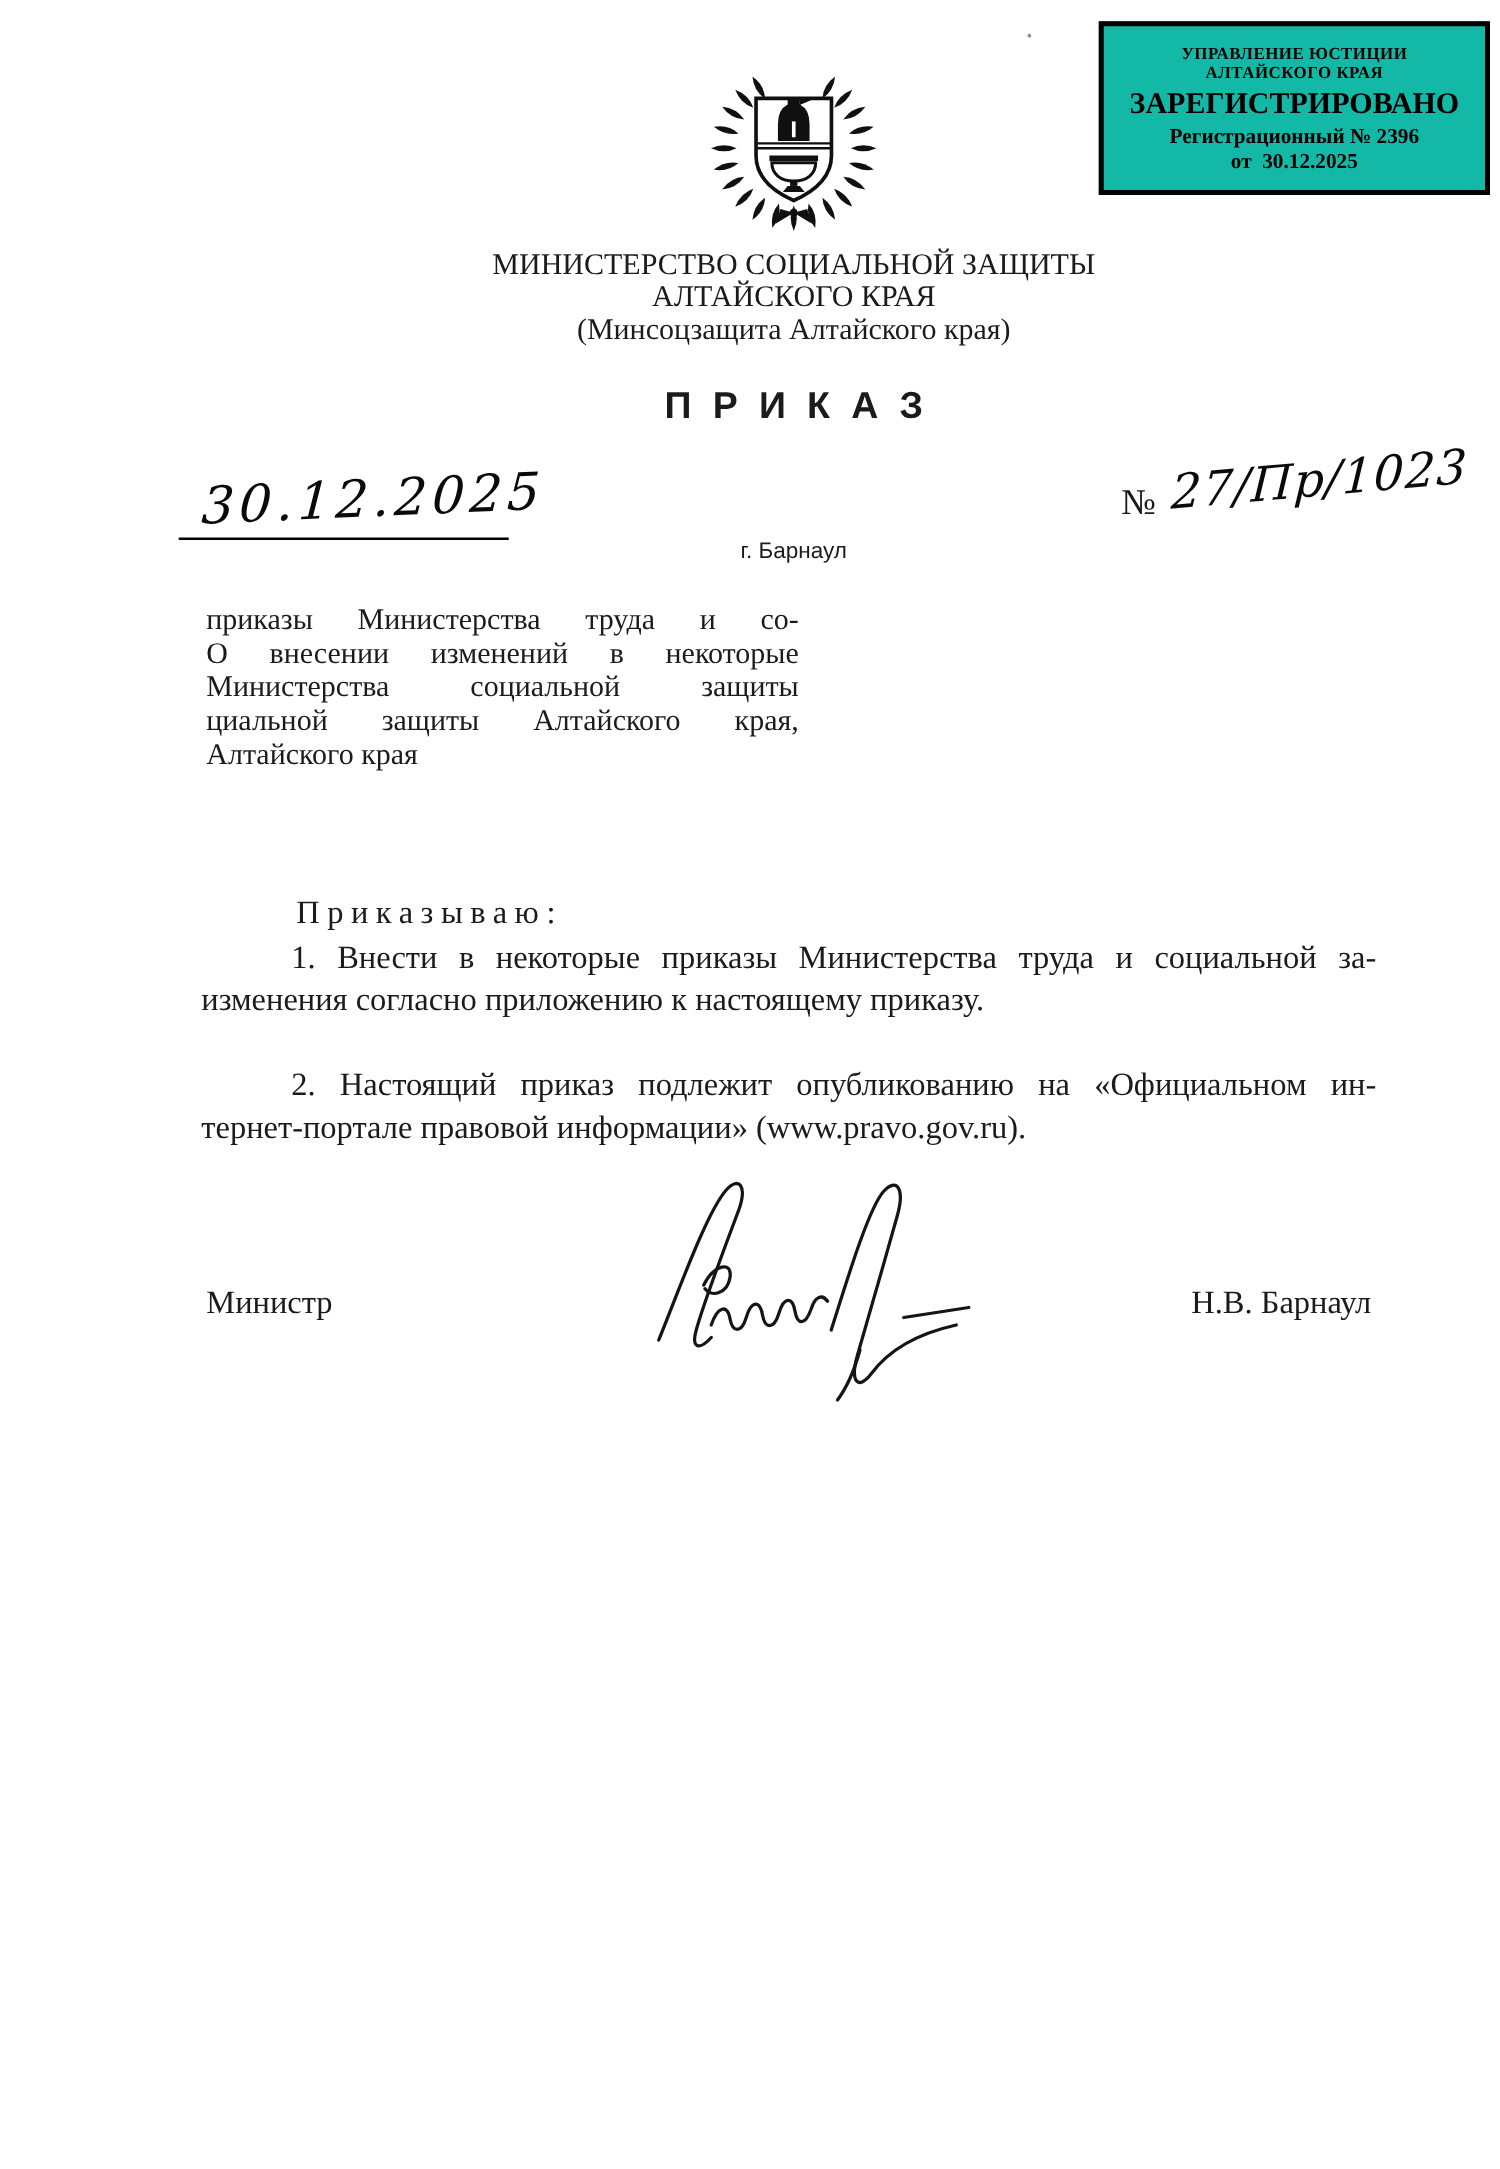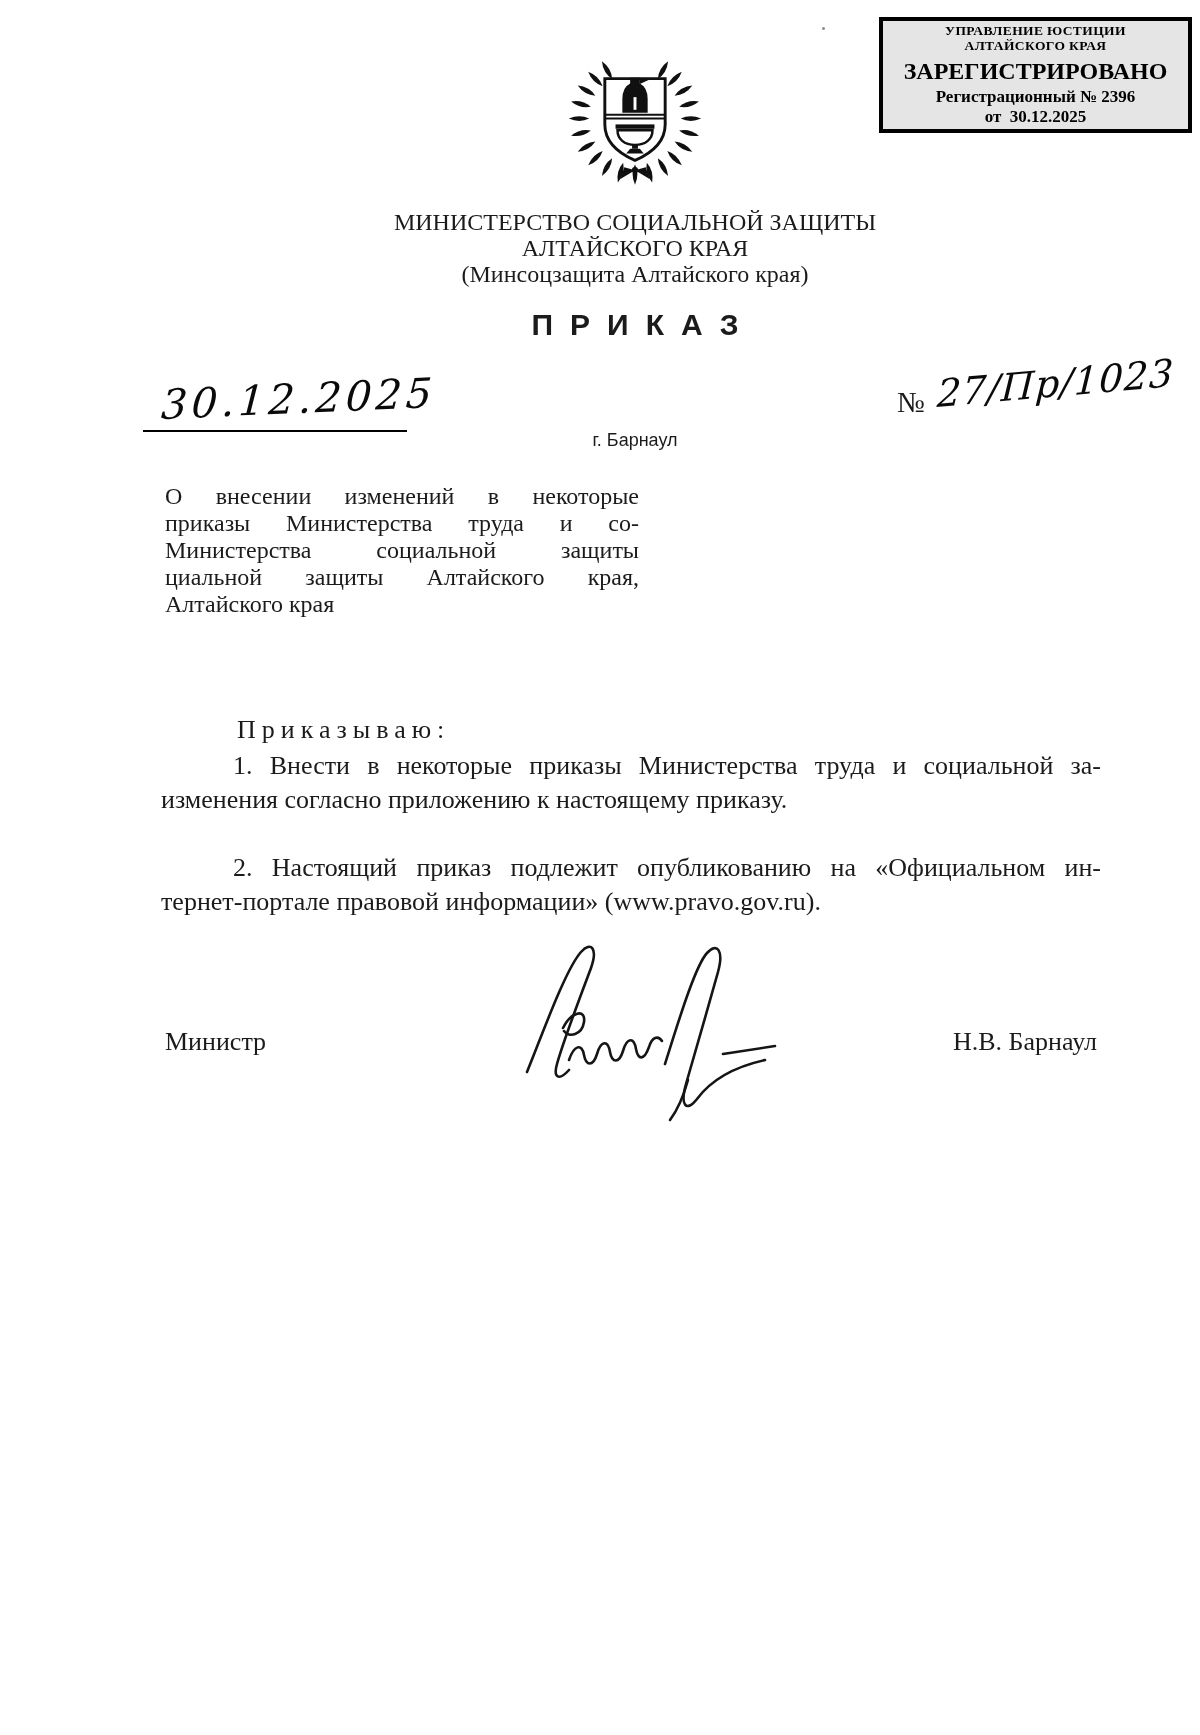--- a/index.html
+++ b/index.html
@@ -2,33 +2,33 @@
 <html><head>
 <meta charset="utf-8">
 <style>
   html,body { margin:0; padding:0; background:#ffffff; }
   .page {
     position:relative; width:1200px; height:1735px; background:#ffffff;
     font-family:"Liberation Serif", serif; color:#1b1b1b; overflow:hidden;
   }
   
   .stamp {
-    position:absolute; left:879px; top:17px; width:313px; height:116px;
-    border:4px solid #000; box-sizing:border-box; background:#e5e5e5;
+    position:absolute; left:879px; top:17px; width:313px; height:139px;
+    border:4px solid #000; box-sizing:border-box; background:#14b8a6;
     display:flex; flex-direction:column; align-items:center; justify-content:center;
     color:#000; text-align:center;
   }
   .stamp .org    { font-weight:bold; font-size:13.5px; line-height:15px; letter-spacing:.4px; }
   .stamp .status { font-weight:bold; font-size:24px;  line-height:31px; margin-top:3px; }
   .stamp .small  { font-weight:bold; font-size:17px;  line-height:20px; white-space:pre; }
   
   .emblem { position:absolute; left:562px; top:55px; }
   
   .ministry {
-    position:absolute; left:165px; top:209px; width:940px; text-align:center;
+    position:absolute; left:165px; top:199px; width:940px; text-align:center;
     font-size:24px; line-height:26px;
   }
   .doc-type {
     position:absolute; left:165px; top:308px; width:940px; text-align:center;
     font-family:"Liberation Sans", sans-serif; font-weight:bold; font-size:30px;
     letter-spacing:17px; text-indent:17px;
   }
   
   .hw { font-family:"DejaVu Serif", serif; font-style:italic; color:#0a0a0a; white-space:nowrap; }
   .hw-date {
@@ -125,22 +125,22 @@
 
   <div class="doc-type">ПРИКАЗ</div>
 
   <div class="hw hw-date">30.12.2025</div>
   <div class="date-underline"></div>
   <div class="number-sign">№</div>
   <div class="hw hw-number">27/Пр/1023</div>
   <div class="city">г. Барнаул</div>
 
   <div class="subject">
+    <div class="jl">приказы Министерства труда и со-</div>
     <div class="jl">О внесении изменений в некоторые</div>
-    <div class="jl">приказы Министерства труда и со-</div>
     <div class="jl">Министерства социальной защиты</div>
     <div class="jl">циальной защиты Алтайского края,</div>
     <div class="ll">Алтайского края</div>
   </div>
 
   <div class="resolution">Приказываю:</div>
 
   <div class="para p1">
     <div class="jl ind">1. Внести в некоторые приказы Министерства труда и социальной за-</div>
     <div class="ll">изменения согласно приложению к настоящему приказу.</div>

